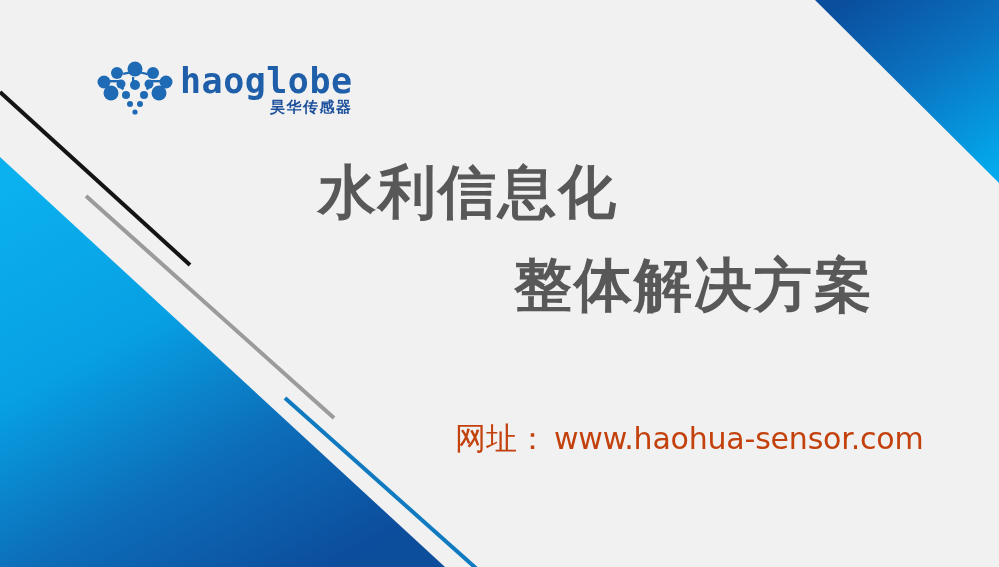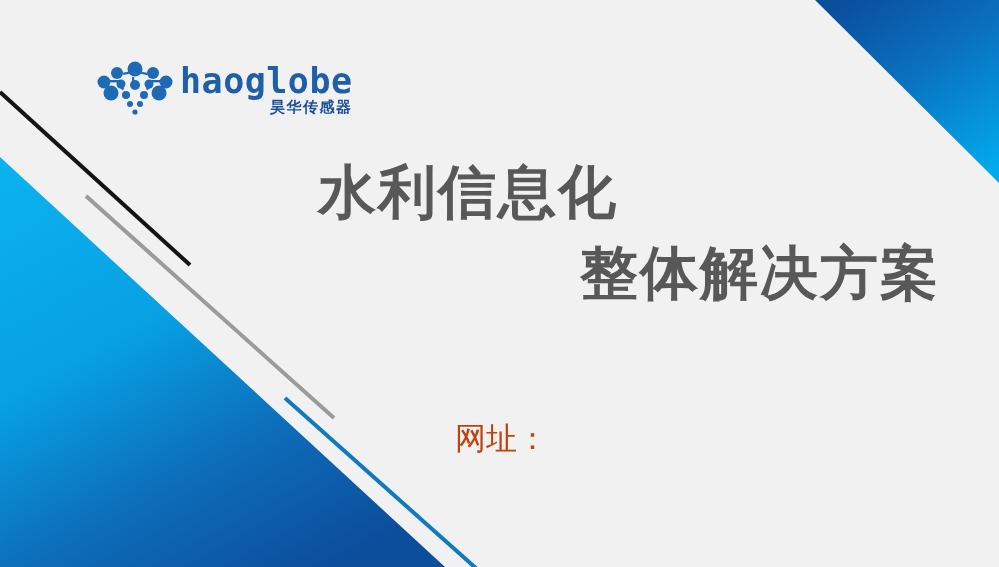--- a/index.html
+++ b/index.html
@@ -73,21 +73,21 @@
   .title-line {
     font-family: "DejaVu Sans", "Liberation Sans", sans-serif;
     font-weight: 700;
     font-size: 58px;
     line-height: 1.12;
     color: #585858;
     letter-spacing: 2px;
     white-space: nowrap;
   }
   .title-line-1 { text-align: left; padding-left: 18px; }
-  .title-line-2 { text-align: right; padding-left: 148px; margin-top: 16px; }
+  .title-line-2 { text-align: center; padding-left: 148px; margin-top: 28px; }
 
   
   .url-wrap {
     position: absolute;
     left: 455px;
     top: 418px;
     display: flex;
     align-items: baseline;
     color: #c2410c;
     white-space: nowrap;
@@ -174,15 +174,16 @@
     </div>
   </div>
 
   <div class="title-wrap">
     <div class="title-line title-line-1">水利信息化</div>
     <div class="title-line title-line-2">整体解决方案</div>
   </div>
 
   <div class="url-wrap">
     <span class="url-label">网址：</span>
+    <span class="url-value">www.haohua-sensor.com</span>
   </div>
 
 </div>
 
 </body></html>

